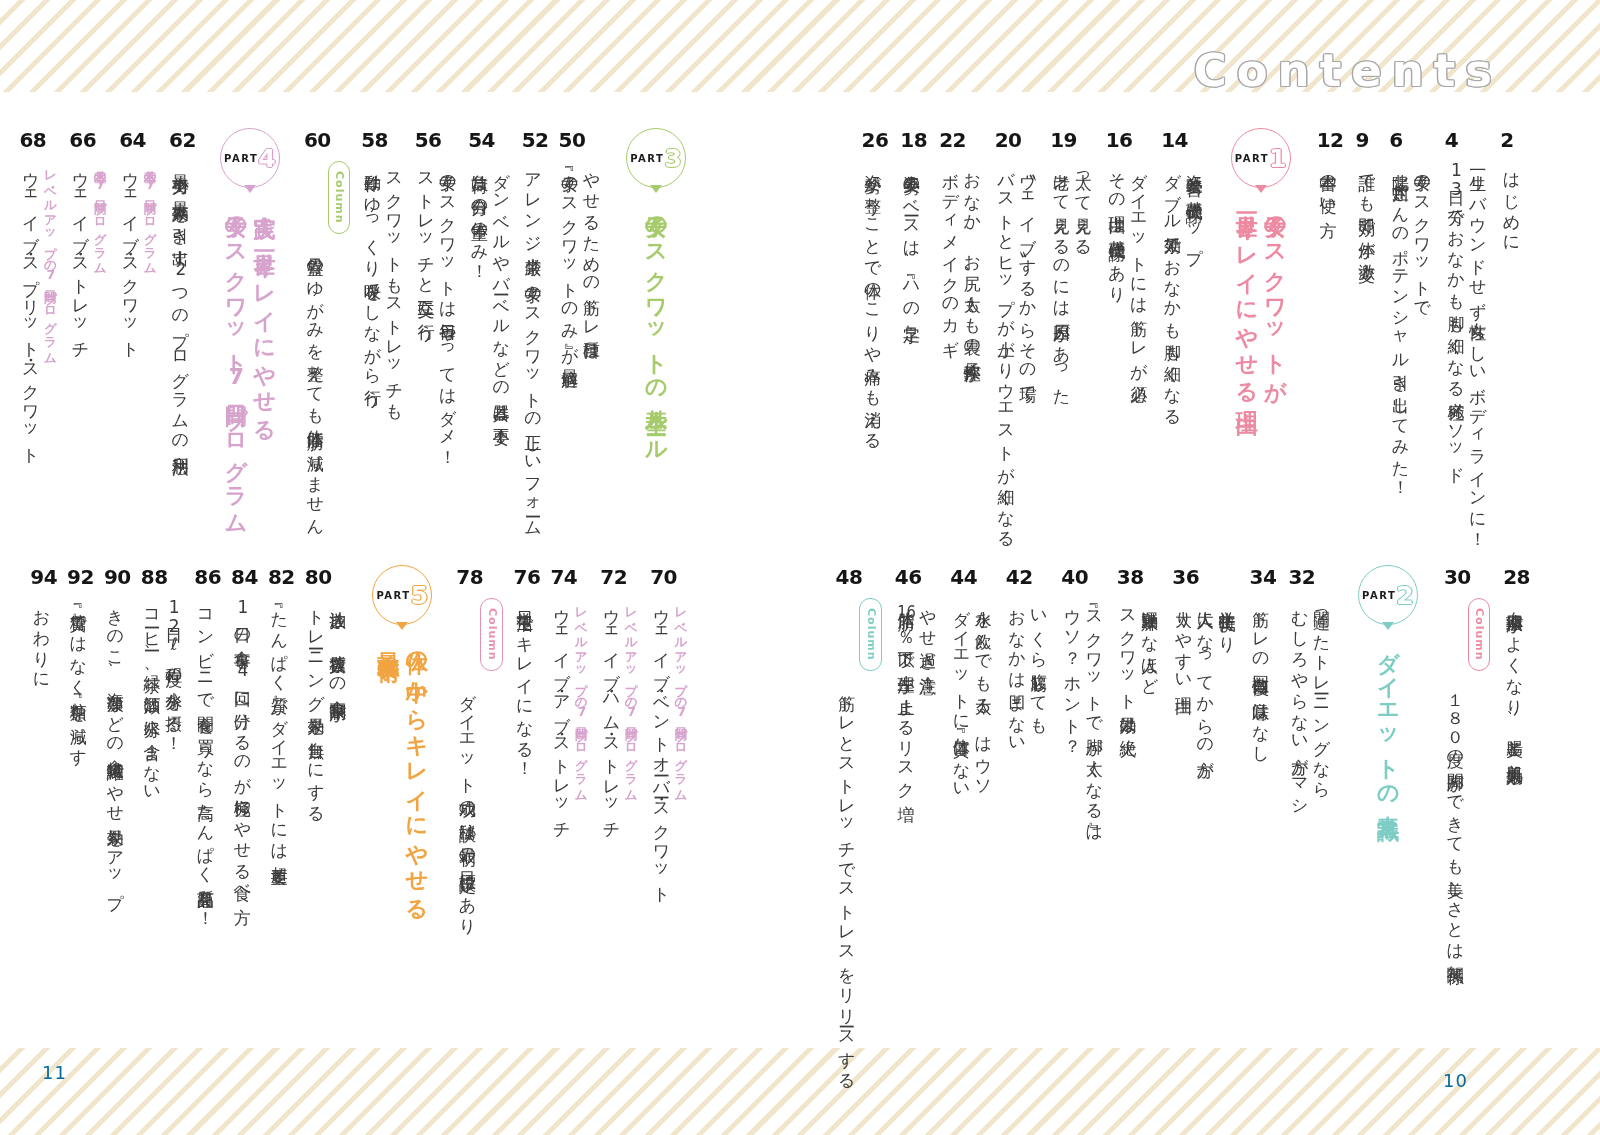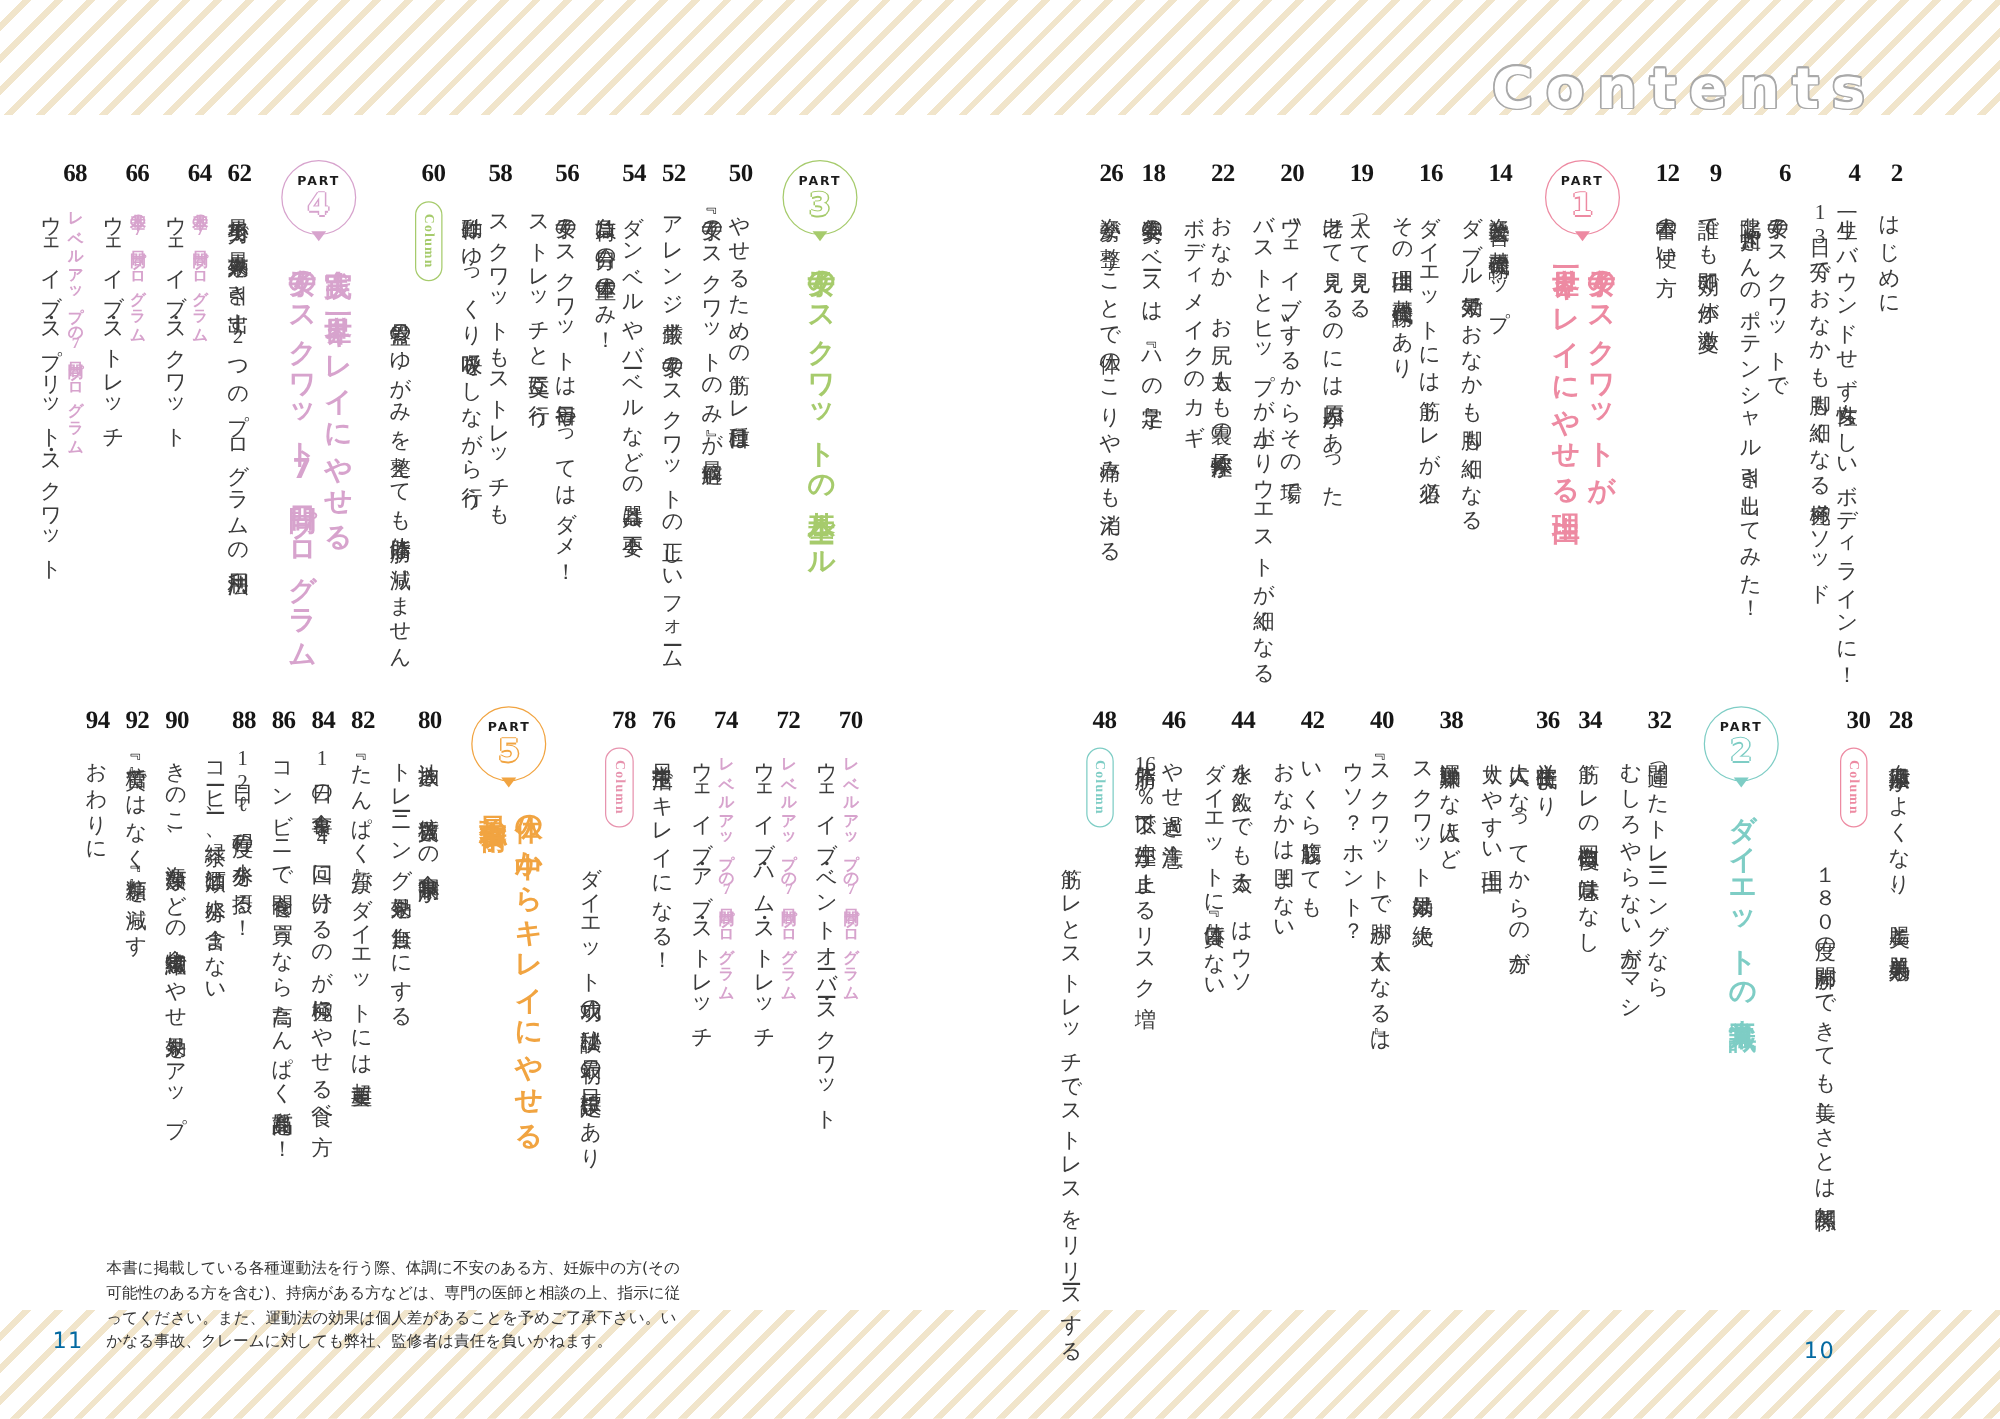--- a/index.html
+++ b/index.html
@@ -22,41 +22,41 @@
     margin-top:16px;
   }
   .toc-row{
     position:absolute;display:flex;flex-direction:row-reverse;
     align-items:flex-start;gap:12px;
   }
   #row0{top:128px;right:78px;}
   #row1{top:565px;right:70px;}
   #row2{top:128px;right:900px;gap:10px;}
   #row3{top:565px;right:910px;gap:10px;}
-  .entry{display:flex;flex-direction:column;align-items:flex-end;font-family:Liberation Serif, serif;}
+  .entry{display:flex;flex-direction:column;align-items:flex-start;}
   .entry-num{
     font-size:20px;font-weight:700;color:#161616;height:26px;margin-bottom:7px;
     letter-spacing:-0.5px;
   }
   .entry-body{
     writing-mode:vertical-rl;font-size:17px;line-height:1.28;
     letter-spacing:1.5px;color:#3b3b3b;
   }
   .entry-body .line{}
   .after-pill{padding-top:84px;}
   .label{font-size:12.5px;font-weight:700;line-height:1.45;letter-spacing:1px;}
   .pill-line{line-height:1.5;}
   .pill-inner{
     display:inline-block;border:1.5px solid;border-radius:11px;
     font-size:11px;font-weight:700;padding:9px 2px;letter-spacing:1px;
   }
   .part{display:flex;flex-direction:column;align-items:center;margin:0 14px;}
   .part-circle{
     width:60px;height:60px;border:1.6px solid;border-radius:50%;
-    display:flex;flex-direction:column;align-items:center;justify-content:center;
+    display:flex;flex-direction:row;align-items:center;justify-content:center;
     background:#fff;box-sizing:border-box;
   }
   .part-word{font-size:10px;font-weight:700;color:#1c1c1c;letter-spacing:1.5px;line-height:1.1;}
   .part-num{font-size:25px;font-weight:700;line-height:1;color:#ffffff;}
   .part-tri{
     width:0;height:0;border-left:6px solid transparent;border-right:6px solid transparent;
     border-top:8px solid;margin-top:-3px;
   }
   .part-title{
     writing-mode:vertical-rl;font-size:22px;font-weight:700;
@@ -443,17 +443,16 @@
     </div>
     <div class="entry">
       <div class="entry-num">94</div>
       <div class="entry-body">
         <div class="line">おわりに</div>
       </div>
     </div>
   </div>
 
 <div id="footer-note">
-  <div class="note-body">本書に掲載している各種運動法を行う際、体調に不安のある方、妊娠中の方(その可能性のある方を含む)、持病がある方などは、専門の医師と相談の上、指示に従ってください。また、運動法の効果は個人差があることを予めご了承下さい。いかなる事故、クレームに対しても弊社、監修者は責任を負いかねます。</div>
 </div>
 
 <div class="page-num" id="page-num-left">11</div>
 <div class="page-num" id="page-num-right">10</div>
 
 </body></html>

